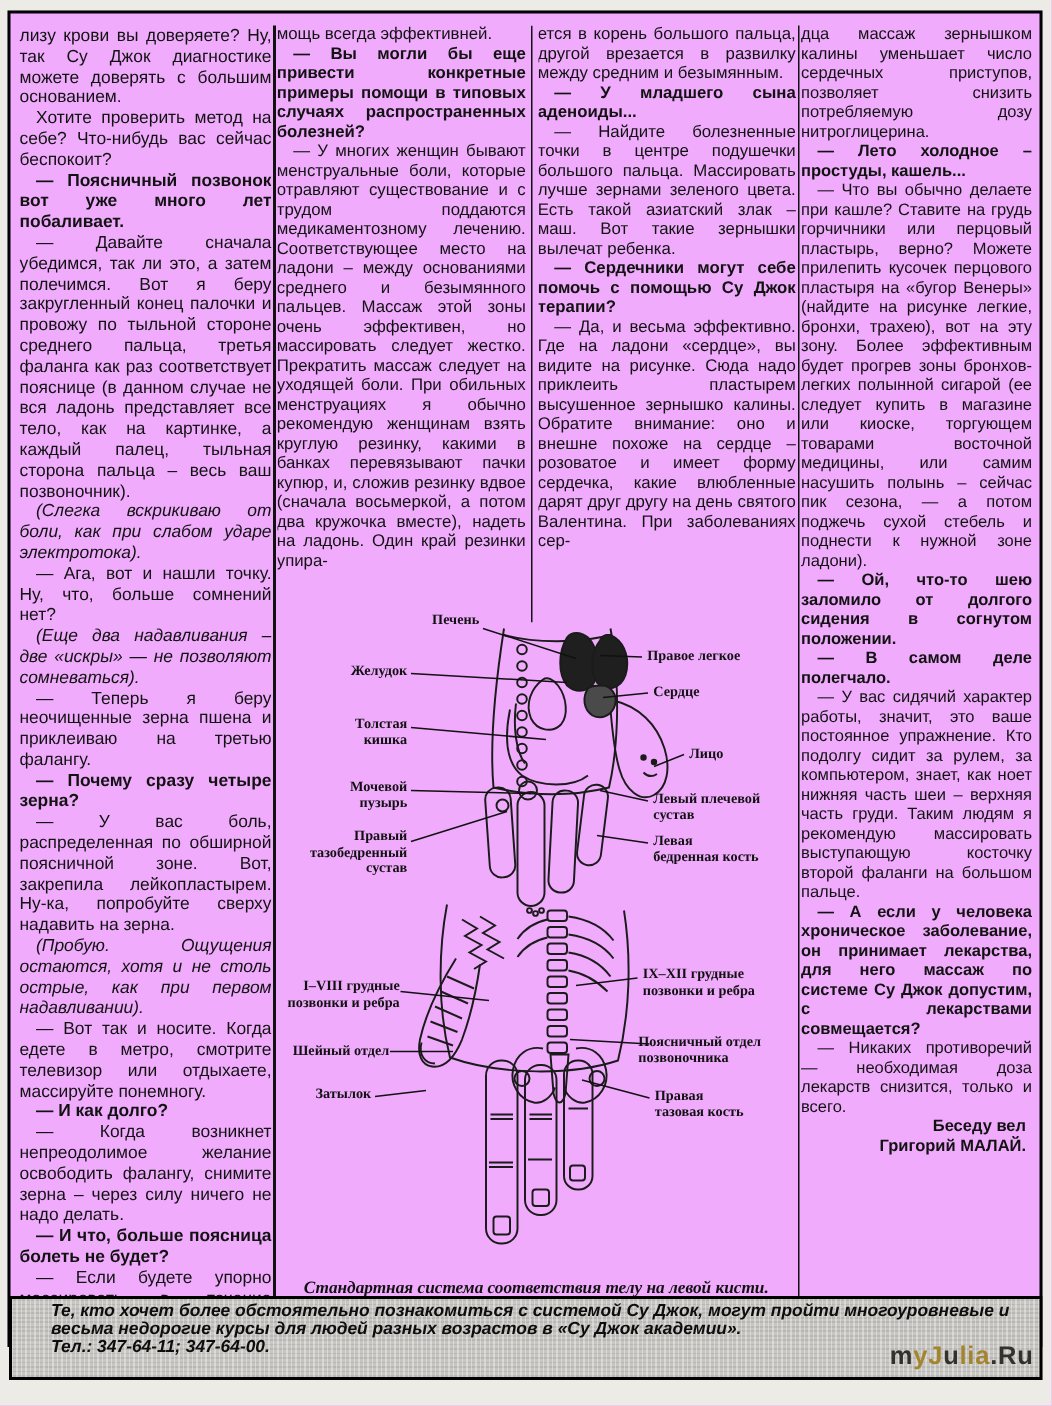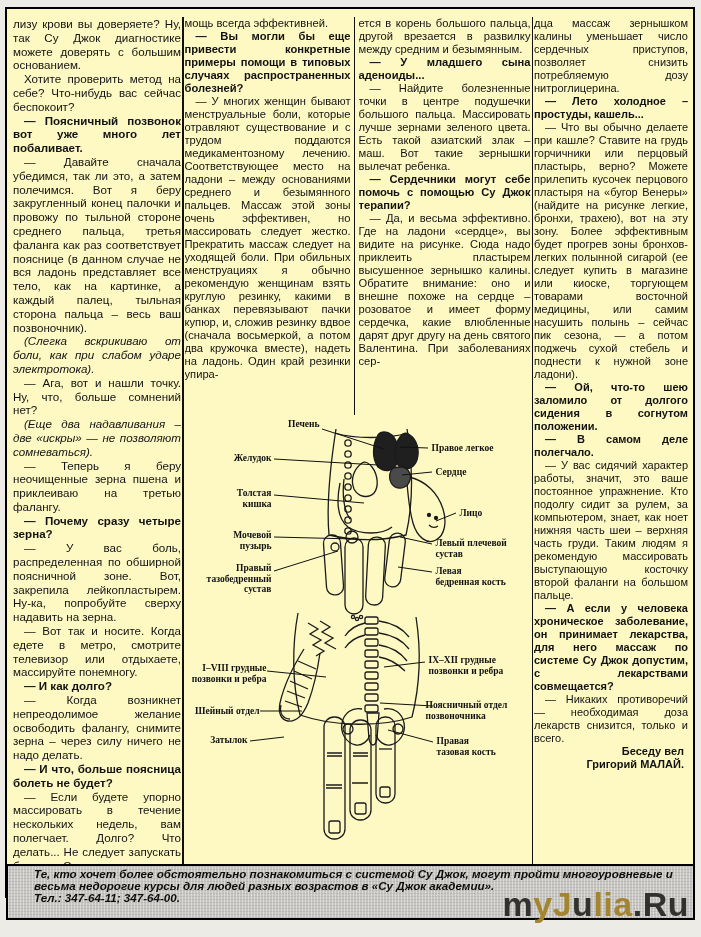--- a/index.html
+++ b/index.html
@@ -6,42 +6,42 @@
   html,body { margin:0; padding:0; }
   body {
     width:701px; height:937px; position:relative;
     background:#edebe6;
     font-family:"Liberation Sans", sans-serif;
     color:#121212;
     overflow:hidden;
   }
   .frame {
     position:absolute; top:7px; left:5px; width:690px; height:891px;
-    border:2.5px solid #000; background:#fef9c3;
+    border:2.5px solid #000; background:#f0abfc;
     padding:8px 5px 4px 6px;
     display:flex; justify-content:space-between;
   }
   .col { overflow:hidden; height:875px; text-align:justify; }
   .col-1 { width:168px; font-size:11.6px; line-height:13.8px; }
   .col-4 { width:154px; font-size:11px;  line-height:13px; }
   .vrule { width:1.5px; background:#111; height:872px; }
   .middle { width:346px; display:flex; flex-direction:column; }
   .mid-text-row { display:flex; justify-content:space-between; height:398px; overflow:hidden; }
   .col-2 { width:166px; font-size:11.2px; line-height:13px; }
   .col-3 { width:172px; font-size:11.2px; line-height:13px; }
   .vrule-mid { width:1.5px; background:#111; height:398px; }
 
   .blk { margin:0; text-indent:11px; }
   .blk.cont { text-indent:0; }
   .blk.q { font-weight:bold; }
   .blk.i { font-style:italic; }
   .blk.by { font-weight:bold; text-align:right; text-indent:0; padding-right:4px; }
 
   
-  .figure { position:relative; width:344px; height:430px; margin:12px auto;text-decoration:underline; }
+  .figure { position:relative; width:344px; height:430px; margin:2px auto;text-decoration:underline; }
   .figure svg { position:absolute; inset:0; }
   .fig-label {
     position:absolute;
     font-family:"Liberation Serif", serif;
     font-weight:bold; font-size:9.5px; line-height:10.5px;
     white-space:pre-line; color:#111;
   }
   .fig-label.left { text-align:right; }
   .caption {
     margin-top:3px; text-align:center;
@@ -59,40 +59,41 @@
       repeating-linear-gradient(0deg,  rgba(0,0,0,.08) 0 1px, rgba(0,0,0,0) 1px 3px),
       #c7c6c2;
     font-weight:bold; font-style:italic;
     font-size:11.6px; line-height:11.5px;
     padding:2px 6px 0 26px; color:#0d0d0d;
   }
   .footer .fline { margin:0; }
   .footer .phone { font-style:italic; margin-top:1px; }
   .logo {
     position:absolute; right:4px; bottom:1px;
-    font-style:normal; font-weight:bold; font-size:34px; line-height:26px;
+    font-style:normal; font-weight:bold; font-size:17px; line-height:26px;
     letter-spacing:0.5px; font-family:"Liberation Sans", sans-serif;
   }
 </style>
 </head>
 <body>
 
 <div class="frame">
 
   <div class="col col-1">
       <p class="blk cont">лизу крови вы доверяете? Ну, так Су Джок диагностике можете доверять с большим основанием.</p>
       <p class="blk p">Хотите проверить метод на себе? Что-нибудь вас сейчас беспокоит?</p>
       <p class="blk q">— Поясничный позвонок вот уже много лет побаливает.</p>
       <p class="blk p">— Давайте сначала убедимся, так ли это, а затем полечимся. Вот я беру закругленный конец палочки и провожу по тыльной стороне среднего пальца, третья фаланга как раз соответствует пояснице (в данном случае не вся ладонь представляет все тело, как на картинке, а каждый палец, тыльная сторона пальца – весь ваш позвоночник).</p>
       <p class="blk i">(Слегка вскрикиваю от боли, как при слабом ударе электротока).</p>
       <p class="blk p">— Ага, вот и нашли точку. Ну, что, больше сомнений нет?</p>
       <p class="blk i">(Еще два надавливания – две «искры» — не позволяют сомневаться).</p>
       <p class="blk p">— Теперь я беру неочищенные зерна пшена и приклеиваю на третью фалангу.</p>
       <p class="blk q">— Почему сразу четыре зерна?</p>
       <p class="blk p">— У вас боль, распределенная по обширной поясничной зоне. Вот, закрепила лейкопластырем. Ну-ка, попробуйте сверху надавить на зерна.</p>
+      <p class="blk i">(Пробую. Ощущения остаются, хотя и не столь острые, как при первом надавливании).</p>
       <p class="blk p">— Вот так и носите. Когда едете в метро, смотрите телевизор или отдыхаете, массируйте понемногу.</p>
       <p class="blk q">— И как долго?</p>
       <p class="blk p">— Когда возникнет непреодолимое желание освободить фалангу, снимите зерна – через силу ничего не надо делать.</p>
       <p class="blk q">— И что, больше поясница болеть не будет?</p>
       <p class="blk p">— Если будете упорно массировать в течение нескольких недель, вам полегчает. Долго? Что делать... Не следует запускать болезнь. Своевременная по-</p>
     </div>
   <div class="vrule"></div>
 
   <div class="middle">
     <div class="mid-text-row">
@@ -232,20 +233,21 @@
           <div class="fig-label right" style="left: 243px; top: 228px;">IX–XII грудные
 позвонки и ребра</div>
           <div class="fig-label right" style="left: 240px; top: 273px;">Поясничный отдел
 позвоночника</div>
           <div class="fig-label right" style="left: 251px; top: 309px;">Правая
 тазовая кость</div>
         </div>
     </div>
 
     <div class="caption">
+      <div>Стандартная система соответствия телу на левой кисти.</div>
       <div>Соответствия внутренним органам и скелету</div>
     </div>
   </div>
 
   <div class="vrule"></div>
   <div class="col col-4">
       <p class="blk cont">дца массаж зернышком калины уменьшает число сердечных приступов, позволяет снизить потребляемую дозу нитроглицерина.</p>
       <p class="blk q">— Лето холодное – простуды, кашель...</p>
       <p class="blk p">— Что вы обычно делаете при кашле? Ставите на грудь горчичники или перцовый пластырь, верно? Можете прилепить кусочек перцового пластыря на «бугор Венеры» (найдите на рисунке легкие, бронхи, трахею), вот на эту зону. Более эффективным будет прогрев зоны бронхов-легких полынной сигарой (ее следует купить в магазине или киоске, торгующем товарами восточной медицины, или самим насушить полынь – сейчас пик сезона, — а потом поджечь сухой стебель и поднести к нужной зоне ладони).</p>
       <p class="blk q">— Ой, что-то шею заломило от долгого сидения в согнутом положении.</p>

